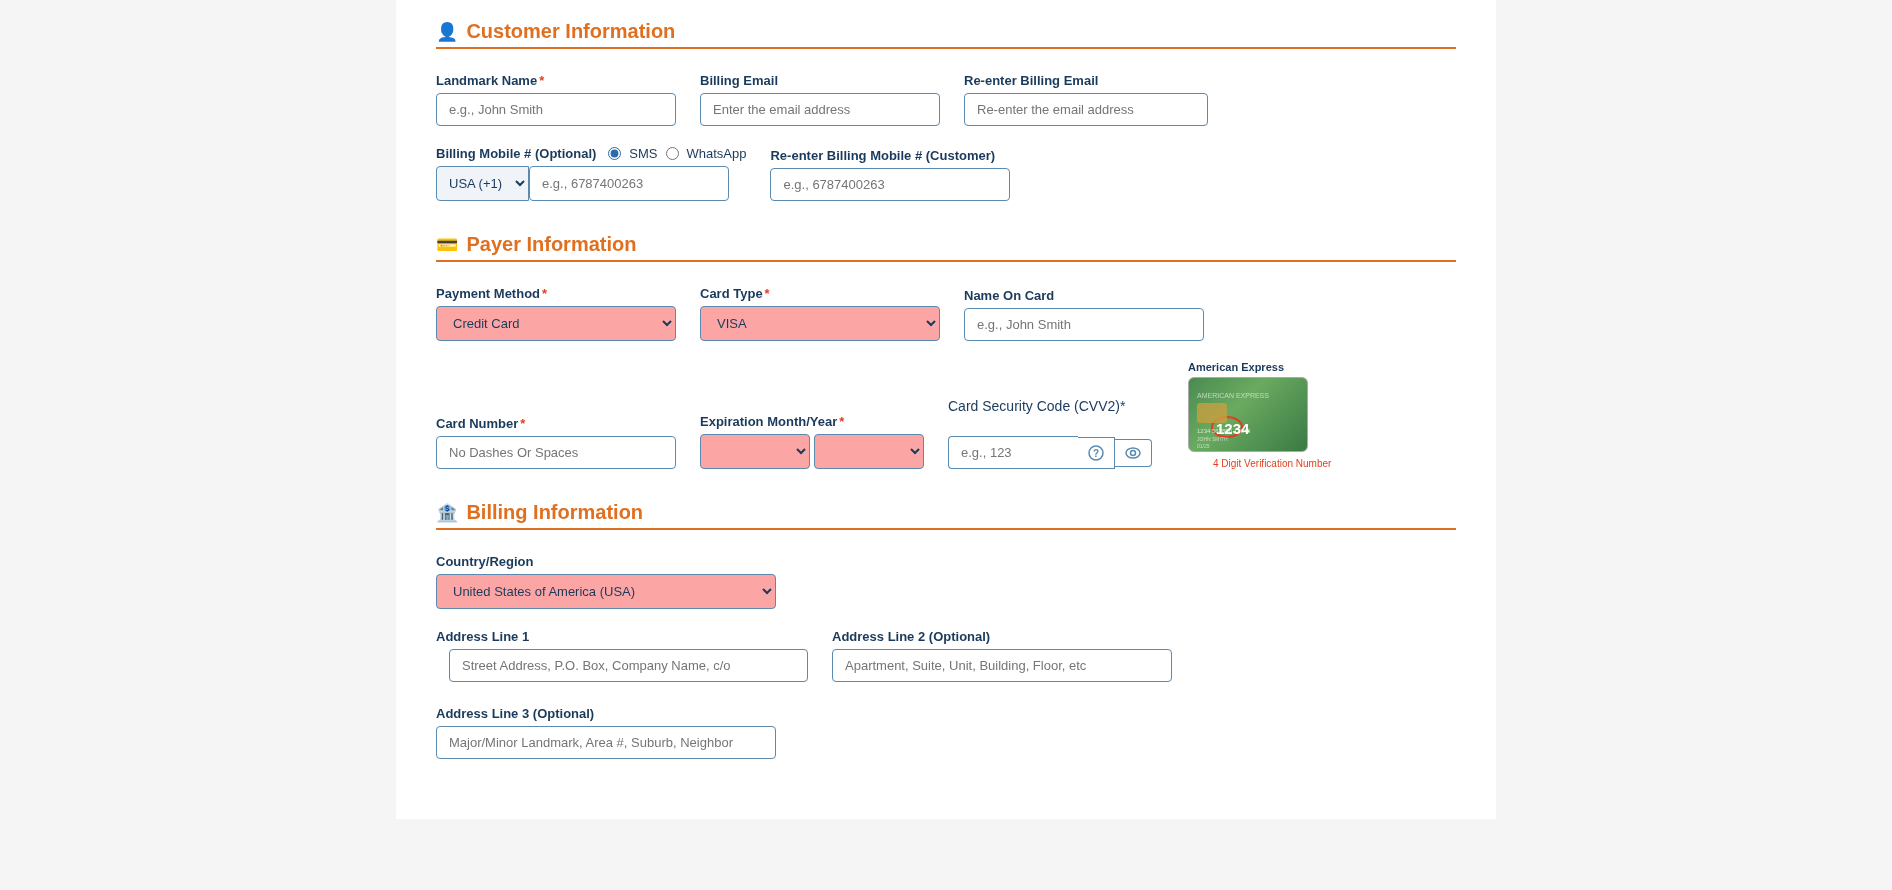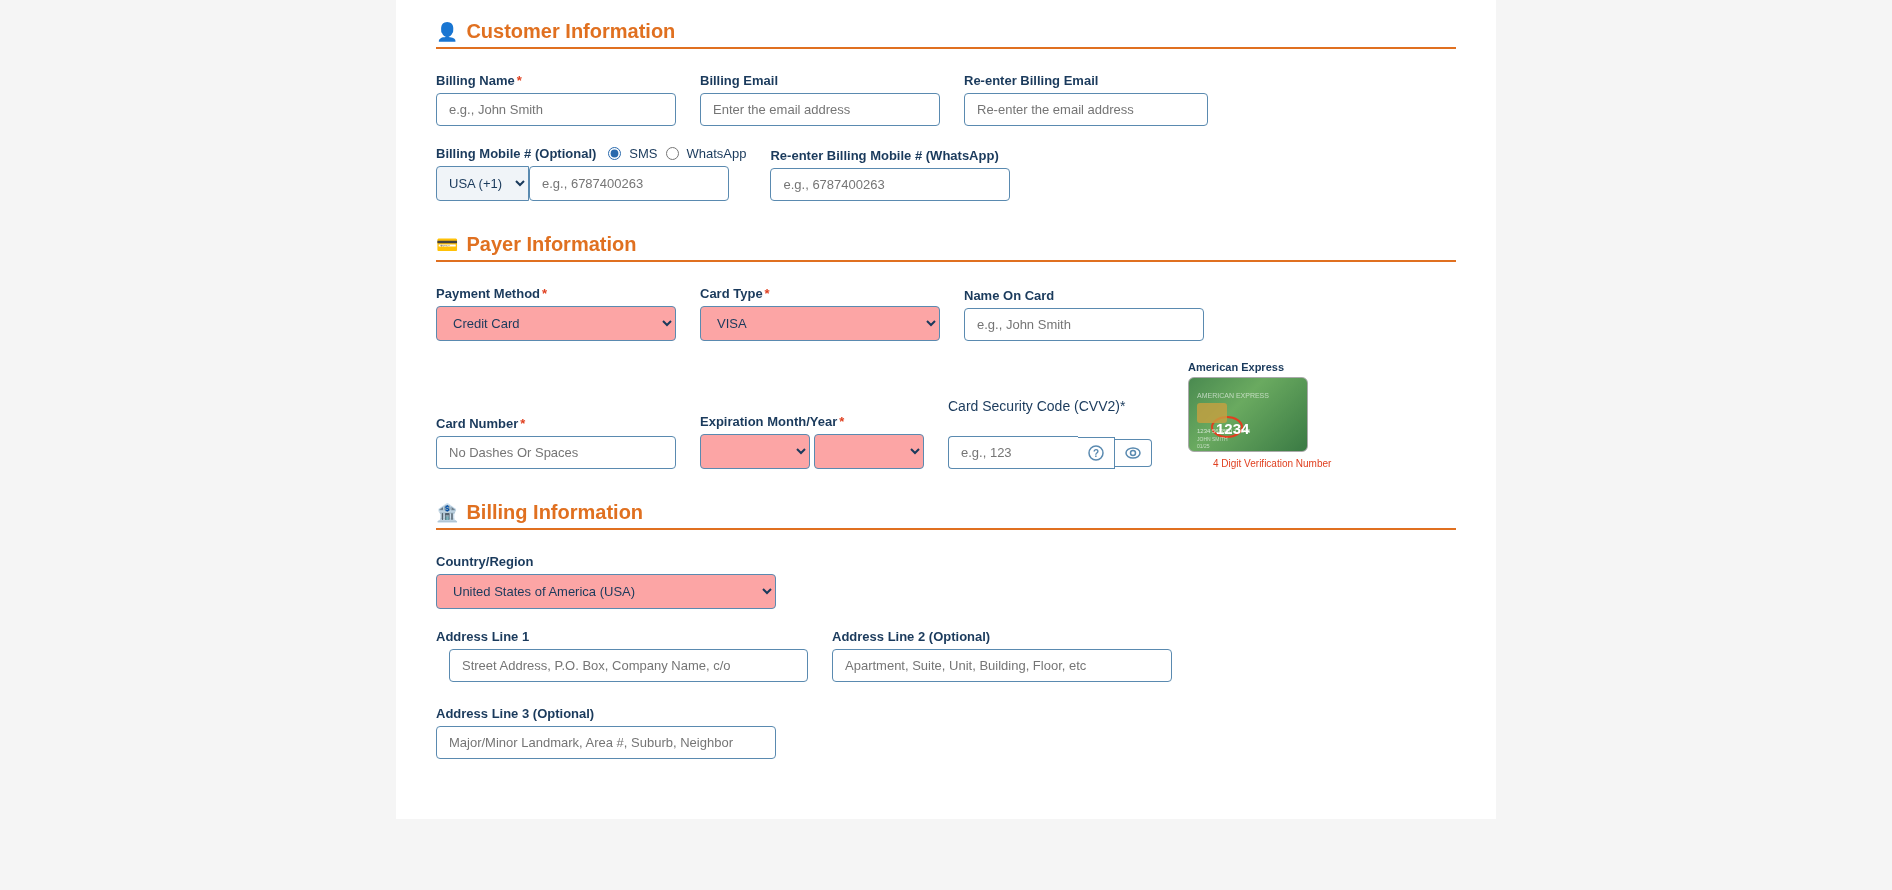--- a/index.html
+++ b/index.html
@@ -299,21 +299,21 @@
 
   <div class="section-header">
     <span class="section-icon">👤</span>
     <span class="section-title">Customer Information</span>
   </div>
   <hr class="section-divider">
 
   <div class="form-row">
     <div class="form-group">
       <label>
-        <span>Billing Name</span><span class="required">*</span>
+        <span>Landmark Name</span><span class="required">*</span>
       </label>
       <input type="text" class="customer-name-input" placeholder="e.g., John Smith" style="">
     </div>
     <div class="form-group">
       <label>Billing Email</label>
       <input type="email" class="billing-email-input" placeholder="Enter the email address" style="">
     </div>
     <div class="form-group">
       <label>Re-enter Billing Email</label>
       <input type="email" class="re-billing-email-input" placeholder="Re-enter the email address" style="">
@@ -333,21 +333,21 @@
       </div>
       <div class="phone-input-row">
         <select class="country-select">
           <option>USA (+1)</option>
           <option>CAN (+1)</option>
         </select>
         <input type="tel" class="phone-number-input" placeholder="e.g., 6787400263" style="">
       </div>
     </div>
     <div class="form-group">
-      <label>Re-enter Billing Mobile # (WhatsApp)</label>
+      <label>Re-enter Billing Mobile # (Customer)</label>
       <input type="tel" class="re-mobile-input" placeholder="e.g., 6787400263" style="">
     </div>
   </div>
 
   <div class="section-margin payer-section">
     <div class="section-header">
       <span class="section-icon">💳</span>
       <span class="section-title">Payer Information</span>
     </div>
     <hr class="section-divider">

